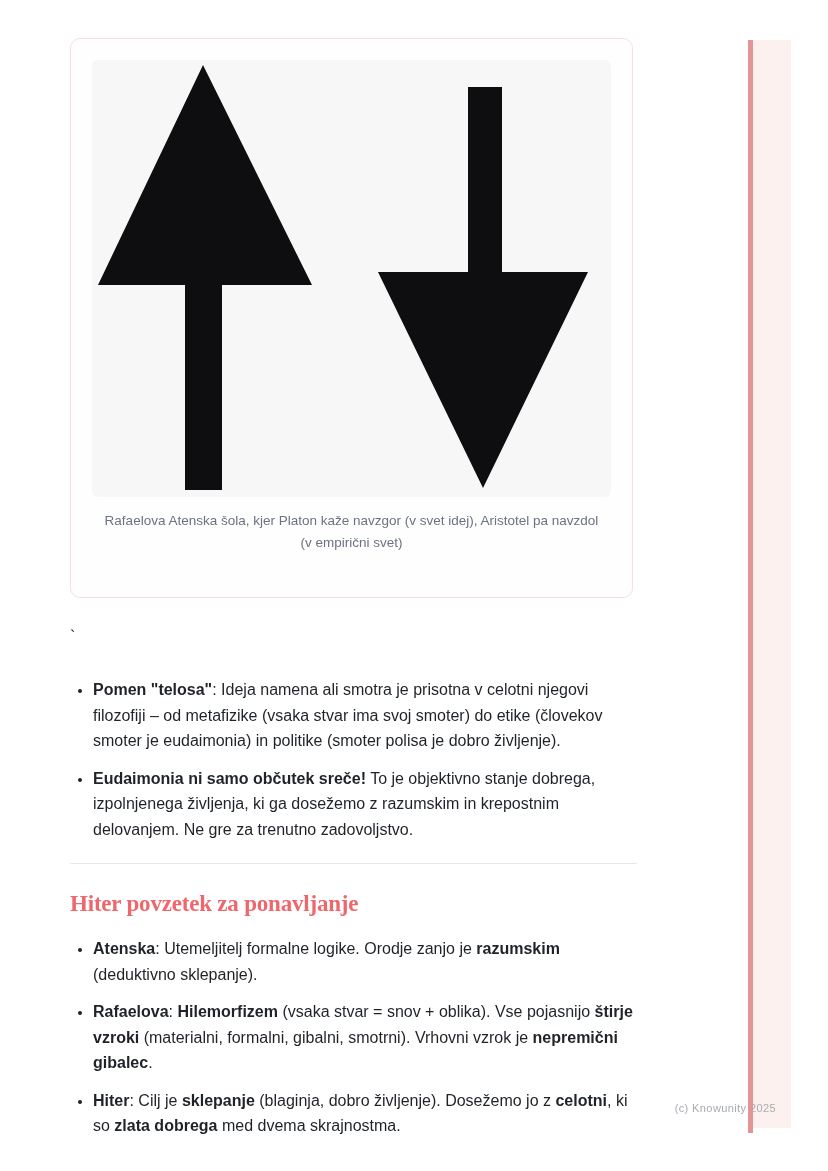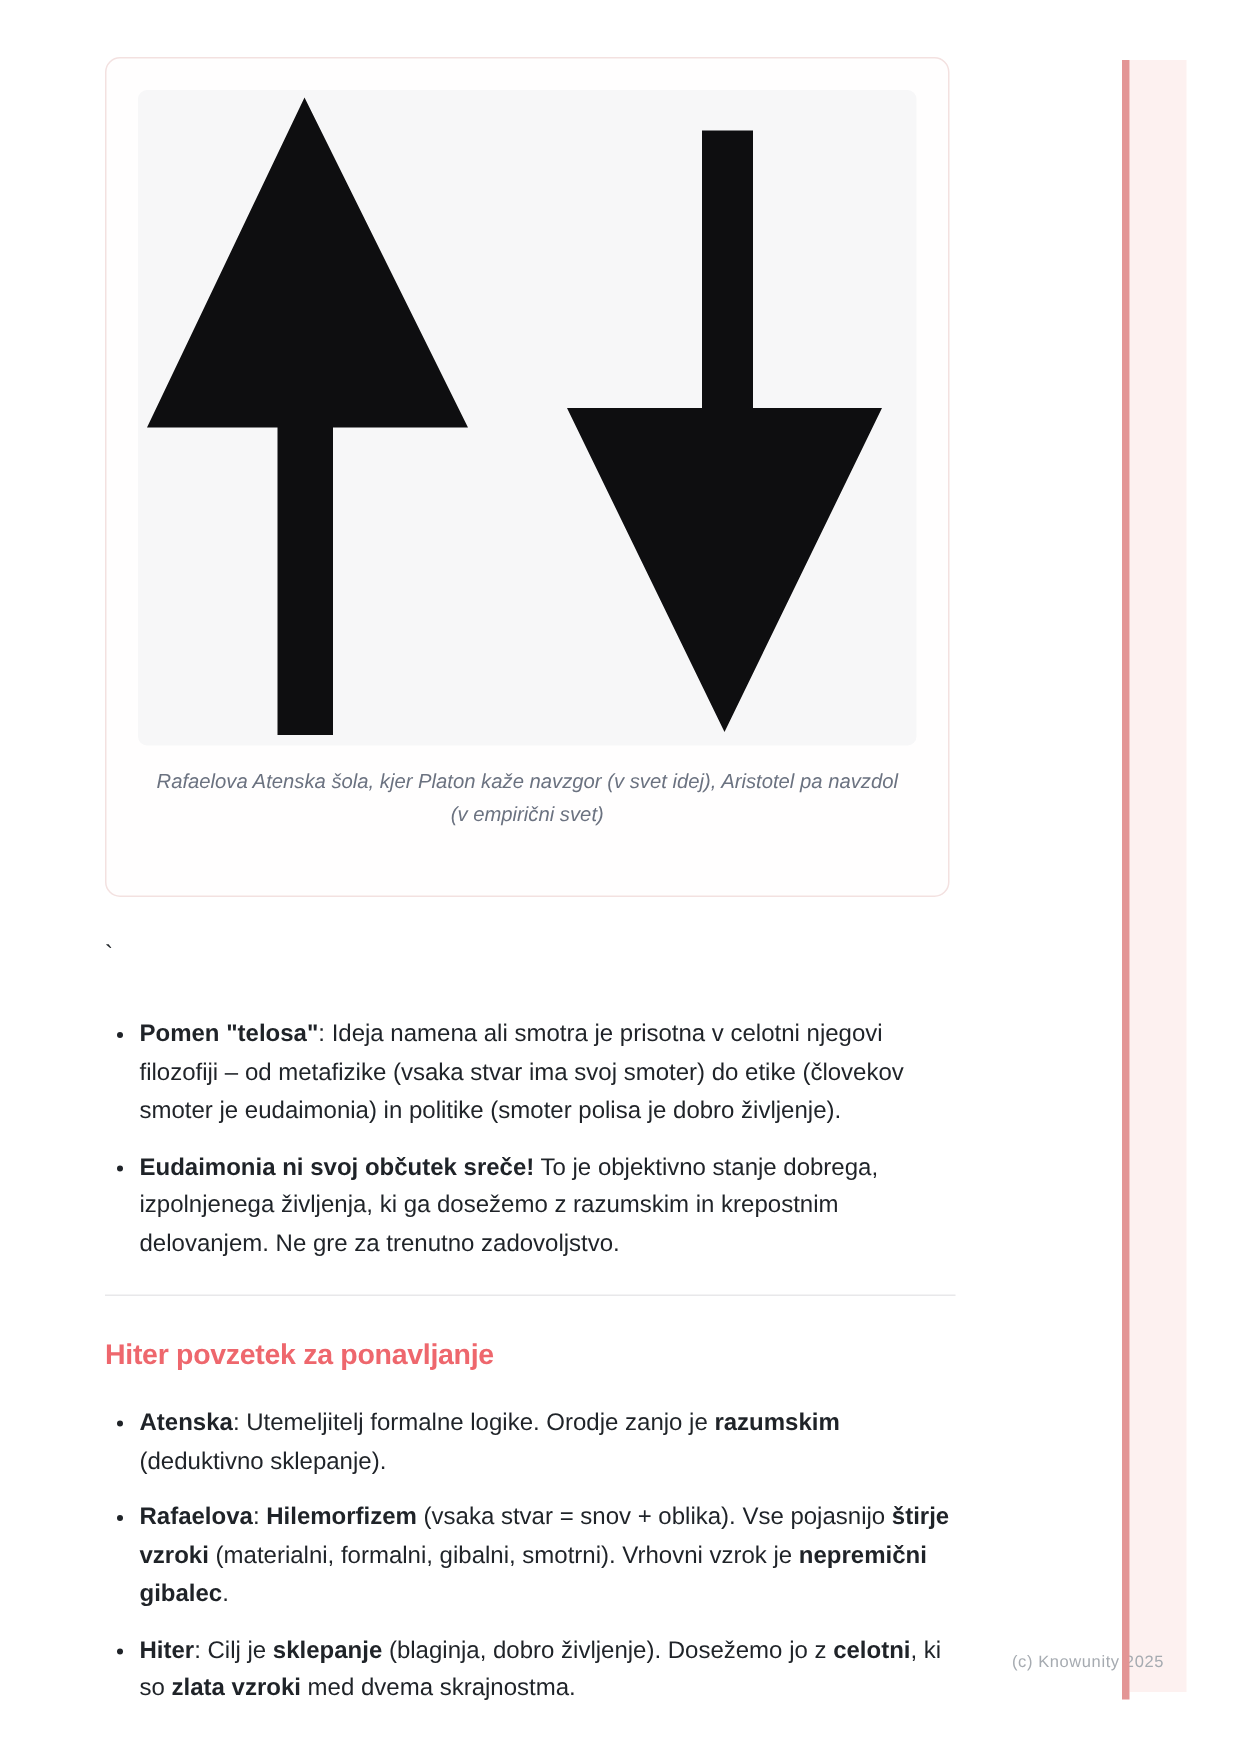--- a/index.html
+++ b/index.html
@@ -59,21 +59,20 @@
     width: 519px; height: 437px;
     background: var(--image-bg);
     border-radius: 6px;
     overflow: hidden;
   }
   .figure-image svg { display: block; width: 100%; height: 100%; }
   .figure-caption {
     margin: 13px auto 0;
     max-width: 505px;
     text-align: center;
-    font-style: italic;
     font-size: 13.5px;
     line-height: 22px;
     color: var(--caption-text);
   }
 
   .stray { padding-top: 26px; font-size: 16px; line-height: 25px; }
 
   ul.bullets {
     margin: 28px 0 0;
     padding-left: 23px;
@@ -89,25 +88,26 @@
   ul.bullets strong { font-weight: 700; }
 
   hr.divider {
     border: none;
     border-top: 1px solid var(--divider);
     margin: 21px 0 0;
   }
 
   h2.summary-heading {
     margin: 25px 0 0;
-    font-size: 19px;
+    font-size: 23px;
     line-height: 29px;
     font-weight: 700;
     letter-spacing: -0.2px;
     color: var(--heading);
+    font-family: Liberation Serif, serif;
   }
   ul.bullets.summary { margin-top: 18px; }
 </style>
 </head>
 <body>
 
 <div class="page">
 
   <div class="accent-fill"></div>
   <div class="watermark">(c) Knowunity 2025</div>
@@ -122,27 +122,27 @@
           <path fill="var(--arrow)" d="M376,27 L410,27 L410,212 L496,212 L391,428 L286,212 L376,212 Z"></path>
         </svg>
       </div>
       <figcaption class="figure-caption">Rafaelova Atenska šola, kjer Platon kaže navzgor (v svet idej), Aristotel pa navzdol (v empirični svet)</figcaption>
     </figure>
 
     <p class="stray">`</p>
 
     <ul class="bullets">
         <li><strong>Pomen "telosa"</strong>: Ideja namena ali smotra je prisotna v celotni njegovi filozofiji – od metafizike (vsaka stvar ima svoj smoter) do etike (človekov smoter je eudaimonia) in politike (smoter polisa je dobro življenje).</li>
-        <li><strong>Eudaimonia ni svoj občutek sreče!</strong> To je objektivno stanje dobrega, izpolnjenega življenja, ki ga dosežemo z razumskim in krepostnim delovanjem. Ne gre za trenutno zadovoljstvo.</li>
+        <li><strong>Eudaimonia ni samo občutek sreče!</strong> To je objektivno stanje dobrega, izpolnjenega življenja, ki ga dosežemo z razumskim in krepostnim delovanjem. Ne gre za trenutno zadovoljstvo.</li>
       </ul>
 
     <hr class="divider">
 
     <h2 class="summary-heading">Hiter povzetek za ponavljanje</h2>
 
     <ul class="bullets summary">
         <li><strong>Atenska</strong>: Utemeljitelj formalne logike. Orodje zanjo je <strong>razumskim</strong> (deduktivno sklepanje).</li>
         <li><strong>Rafaelova</strong>: <strong>Hilemorfizem</strong> (vsaka stvar = snov + oblika). Vse pojasnijo <strong>štirje vzroki</strong> (materialni, formalni, gibalni, smotrni). Vrhovni vzrok je <strong>nepremični gibalec</strong>.</li>
-        <li><strong>Hiter</strong>: Cilj je <strong>sklepanje</strong> (blaginja, dobro življenje). Dosežemo jo z <strong>celotni</strong>, ki so <strong>zlata vzroki</strong> med dvema skrajnostma.</li>
+        <li><strong>Hiter</strong>: Cilj je <strong>sklepanje</strong> (blaginja, dobro življenje). Dosežemo jo z <strong>celotni</strong>, ki so <strong>zlata dobrega</strong> med dvema skrajnostma.</li>
       </ul>
 
   </main>
 </div>
 
 </body></html>

